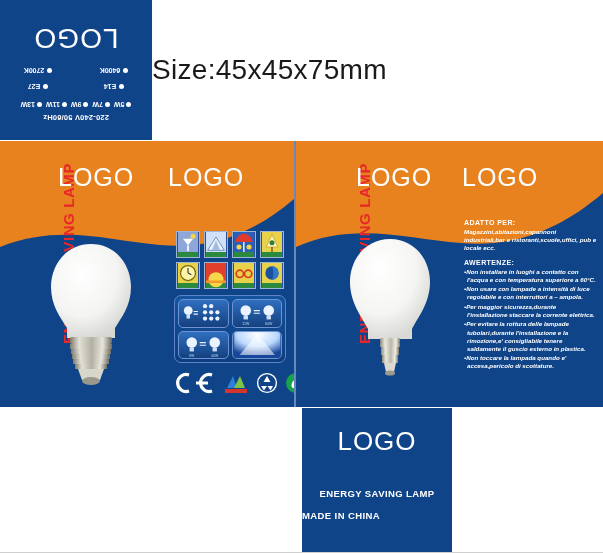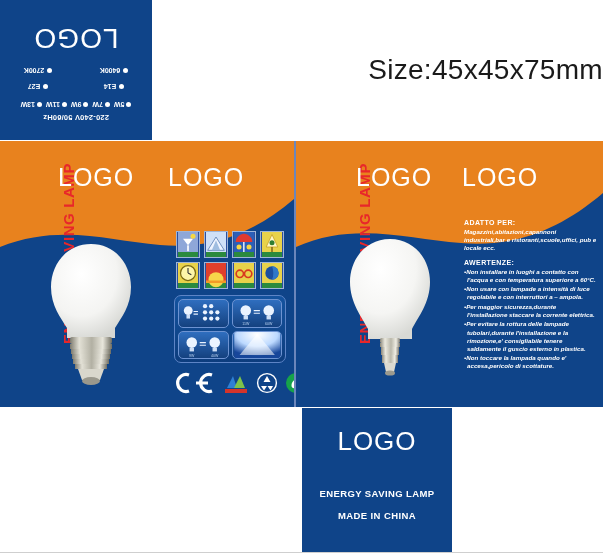--- a/index.html
+++ b/index.html
@@ -20,21 +20,21 @@
   #spec-bases{top:50px;gap:0;}
   #spec-kelvin{top:66px;gap:0;}
   .spec-item{display:inline-flex;align-items:center;gap:2px;}
   .spec-half{width:50%;display:flex;align-items:center;justify-content:center;gap:3px;}
   .dot{display:inline-block;width:5px;height:5px;border-radius:50%;background:#ffffff;}
   #spec-logo{position:absolute;left:0;top:86px;width:152px;text-align:center;color:#fff;
       font-size:28px;letter-spacing:1px;font-weight:300;}
 
   
   #size-label{position:absolute;left:152px;top:0;width:451px;height:140px;background:#fff;
-      display:flex;align-items:center;justify-content:flex-end;}
+      display:flex;align-items:center;justify-content:flex-start;}
   #size-text{font-size:28px;color:#1a1a1a;font-weight:400;letter-spacing:.3px;}
 
   
   #main-row{position:absolute;left:0;top:141px;width:603px;height:266px;}
 
   .face{position:absolute;top:0;height:266px;background:#0f4489;overflow:hidden;}
   #face-left{left:0;width:294px;}
   #face-right{left:296px;width:307px;}
   #face-divider{position:absolute;left:294px;top:0;width:2px;height:266px;background:#6b86bb;}
 
@@ -91,21 +91,21 @@
   .info-list li{font-size:6.2px;font-style:italic;font-weight:bold;line-height:1.3;
       margin:0 0 1.5px 0;text-indent:-3px;padding-left:3px;}
   .info-list li:before{content:"\2022 ";}
 
   
   #bottom-panel{position:absolute;left:302px;top:408px;width:150px;height:145px;background:#0f4489;}
   #bottom-logo{position:absolute;left:0;top:18px;width:150px;text-align:center;color:#fff;
       font-size:26px;font-weight:300;letter-spacing:1px;}
   #bottom-line1{position:absolute;left:0;top:80px;width:150px;text-align:center;color:#fff;
       font-size:9.5px;font-weight:bold;letter-spacing:.4px;}
-  #bottom-line2{position:absolute;left:0;top:102px;width:150px;text-align:center;color:#fff;
+  #bottom-line2{position:absolute;left:0;top:102px;width:150px;color:#fff;
       font-size:9.5px;font-weight:bold;letter-spacing:.4px;}
   #bottom-white{position:absolute;left:452px;top:408px;width:151px;height:145px;background:#fff;}
   .hairline{position:absolute;background:#cfcfcf;}
 </style>
 </head>
 <body>
 
 <div class="stage">
 
   <div class="panel" id="spec-panel">

